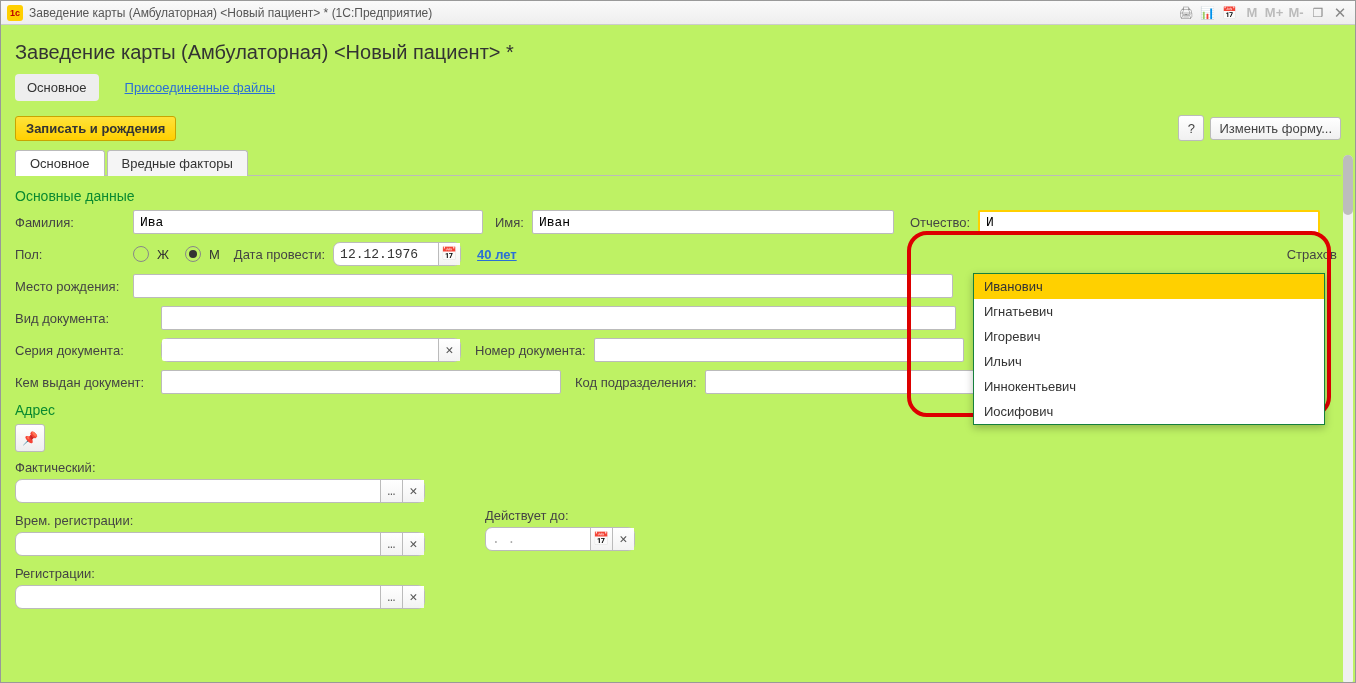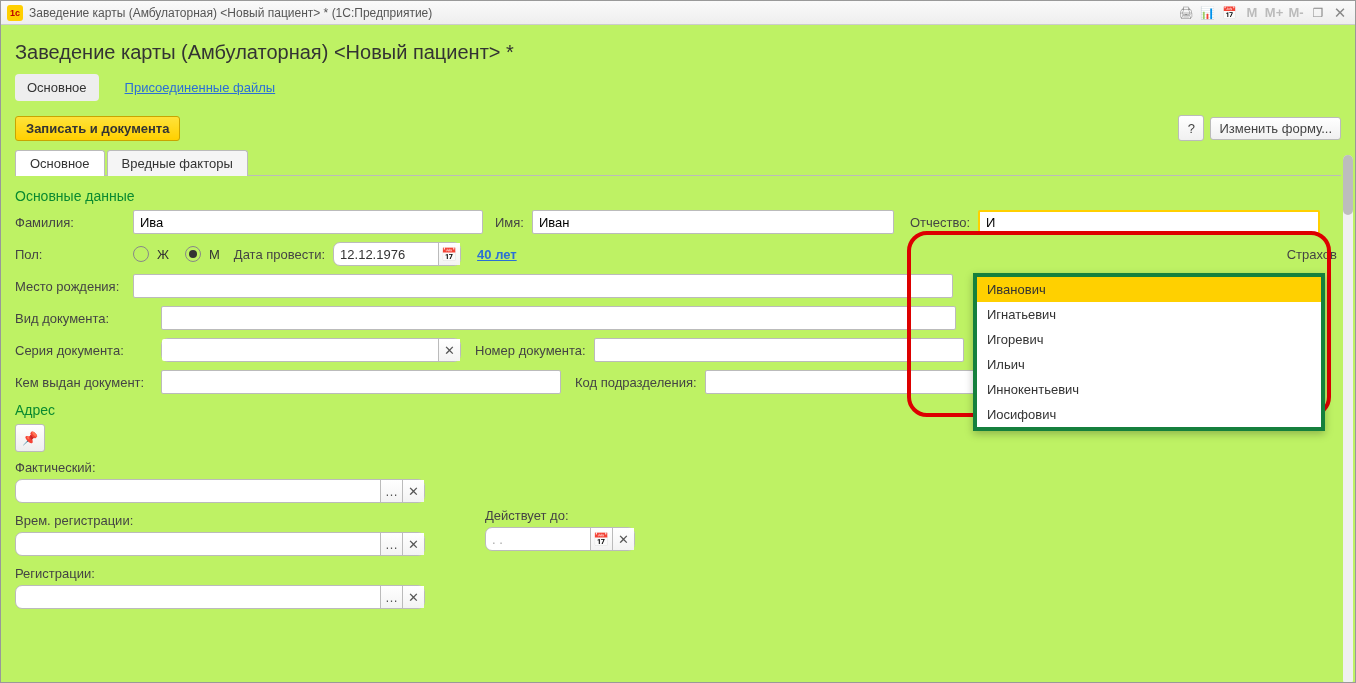--- a/index.html
+++ b/index.html
@@ -34,36 +34,36 @@
   .tab2 { padding:5px 14px; border:1px solid #bbb; border-bottom:none; background:#f5f5f5; margin-right:2px; border-radius:3px 3px 0 0; cursor:pointer; position:relative; top:1px; }
   .tab2.active { background:#fff; }
 
   .form-area { padding: 8px 0 0 0; }
   .section-title { color: #0a8a30; margin: 4px 0 6px 0; font-size: 14px; }
 
   .row { display:flex; align-items:center; margin-bottom: 8px; gap: 6px; }
   .label { color:#444; min-width: 140px; }
   .label.sm { min-width: auto; margin-right:2px; }
 
-  input.text, .field-box { border:1px solid #bbb; background:#fff; height:24px; padding: 2px 6px; font-size:13px; border-radius:2px; }
+  input.text, .field-box { border:1px solid #bbb; background:#fff; height:24px; padding: 2px 6px; font-size:13px; border-radius:2px;font-family:Liberation Mono, monospace; }
   .field-box { display:flex; align-items:center;border-radius:7px; }
   .field-box .inner-btn { border-left:1px solid #bbb; height:100%; width:22px; display:flex; align-items:center; justify-content:center; cursor:pointer; color:#555; background:linear-gradient(#fff,#f3f3f3); }
   .field-box .spacer { flex:1; }
 
   .radio { width:16px; height:16px; border:1px solid #888; border-radius:50%; display:inline-flex; align-items:center; justify-content:center; margin-right:2px; cursor:pointer; }
   .radio.checked::after { content:""; width:8px; height:8px; background:#333; border-radius:50%; }
 
   .pin-btn { width:30px; height:28px; border:1px solid #bbb; border-radius:3px; background:linear-gradient(#fff,#eee); display:flex; align-items:center; justify-content:center; cursor:pointer; color:#3a7ad6; }
 
   .age-text { color:#2a6fd6; font-weight:bold; margin-left:10px;text-decoration:underline; }
 
   
   .patronymic-wrap { position:absolute; top: 206px; left: 906px; width: 424px; height: 186px; border:4px solid #d00; border-radius: 20px; pointer-events:none; }
   .patronymic-input { border:2px solid #ffd000 !important; background:#fffff5; }
-  .dropdown { position:absolute; top: 248px; left: 972px; width: 352px; background:#fff; border:4px solid #15803d; box-shadow:0 3px 8px rgba(0,0,0,.25); z-index:50; }
+  .dropdown { position:absolute; top: 248px; left: 972px; width: 352px; background:#fff; border:1px solid #15803d; box-shadow:0 3px 8px rgba(0,0,0,.25); z-index:50; }
   .dropdown .opt { padding:5px 10px; cursor:pointer; }
   .dropdown .opt.sel { background:#ffd000; }
 
   .scrollbar-v { position:absolute; right:2px; top:130px; width:10px; height:530px; background:#f0f0f0; border-radius:5px; }
   .scrollbar-v .thumb { width:10px; height:60px; background:#bdbdbd; border-radius:5px; position:absolute; top:0; }
 
   .col-left { width: 440px; }
   .sub-label { color:#444; margin-bottom:4px; display:block; }
 
 </style>
@@ -90,21 +90,21 @@
   <div class="content">
 
     <h1 class="page-title">Заведение карты (Амбулаторная) &lt;Новый пациент&gt; *</h1>
 
     <div class="nav-tabs">
       <div class="nav-tab active">Основное</div>
       <div class="nav-tab link">Присоединенные файлы</div>
     </div>
 
     <div class="toolbar-row">
-      <button class="btn-yellow">Записать и документа</button>
+      <button class="btn-yellow">Записать и рождения</button>
       <div class="toolbar-right">
         <button class="btn-plain btn-help">?</button>
         <button class="btn-plain">Изменить форму...</button>
       </div>
     </div>
 
     <div class="tabs2">
       <div class="tab2 active">Основное</div>
       <div class="tab2">Вредные факторы</div>
     </div>

